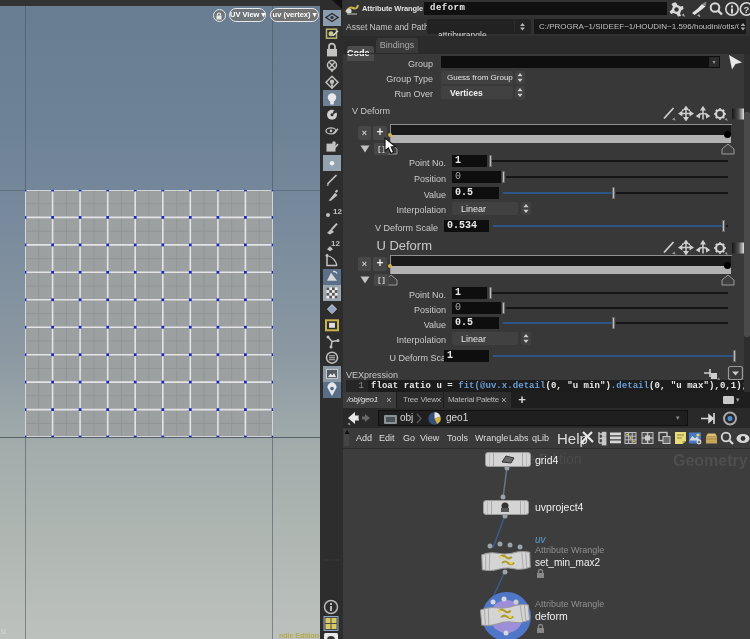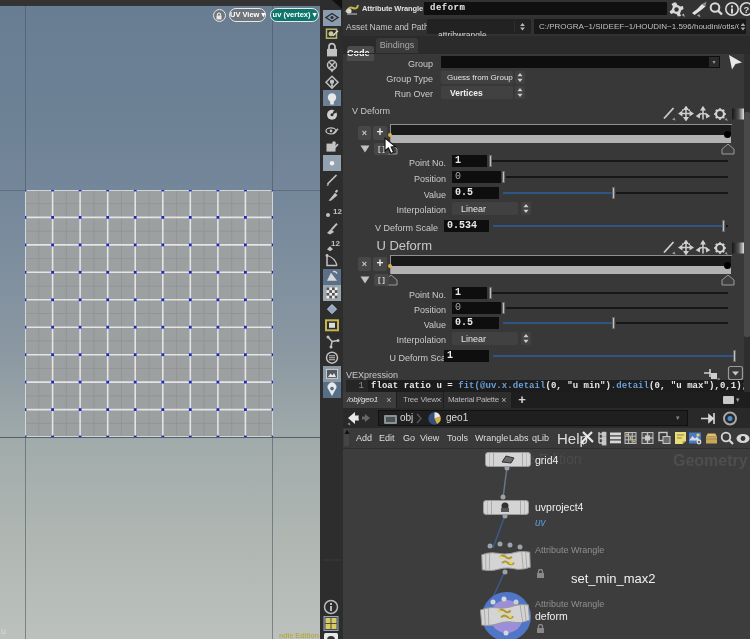--- a/index.html
+++ b/index.html
@@ -174,21 +174,21 @@
       <rect x="246.6" y="190.7" width="2.8" height="2.8" fill="#1a28c0"></rect>
       <rect x="246.6" y="218.2" width="2.8" height="2.8" fill="#1a28c0"></rect>
       <rect x="246.6" y="245.6" width="2.8" height="2.8" fill="#1a28c0"></rect>
     </svg>
     <div style="left:213px;top:9px;width:13px;height:13px;background:#6e767c;border:1.5px solid #e8e8e8;border-radius:50%;"></div>
     <svg style="left:215px;top:12px" width="8" height="8" viewBox="0 0 8 8">
       <rect x="1.5" y="3.5" width="5" height="4" fill="#e8e8e8"></rect>
       <path d="M2.5 3.5 V2.5 a1.5 1.5 0 0 1 3 0 V3.5" fill="none" stroke="#e8e8e8" stroke-width="1.2"></path>
     </svg>
     <div style="left:229px;top:8px;width:37px;height:14px;background:#6e767c;border:1.5px solid #e8e8e8;border-radius:8px;color:#fff;font-size:7.5px;font-weight:bold;line-height:11px;text-align:center;white-space:nowrap;">UV View ▾</div>
-    <div style="left:270px;top:8px;width:49px;height:14px;background:#0f766e;border:1.5px solid #e8e8e8;border-radius:8px;color:#fff;font-size:7.5px;font-weight:bold;line-height:11px;text-align:center;white-space:nowrap;">uv (vertex) ▾</div>
+    <div style="left:270px;top:8px;width:49px;height:14px;background:#737373;border:1.5px solid #e8e8e8;border-radius:8px;color:#fff;font-size:7.5px;font-weight:bold;line-height:11px;text-align:center;white-space:nowrap;">uv (vertex) ▾</div>
     <div style="left:1px;top:626px;width:20px;height:12px;color:#d8dcd8;font-size:9px;">u</div>
     <div style="left:279px;top:632px;width:44px;height:8px;color:#b5ab4a;font-size:7px;font-weight:bold;white-space:nowrap;">ndie Edition</div>
     <div style="left:320px;top:0px;width:23px;height:639px;background:#2d2d2d;"></div>
     <svg style="left:322px;top:0px" width="20" height="10" viewBox="0 0 20 10">
       <path d="M20 0 L20 9 L10 0 Z" fill="#111"></path>
     </svg>
     <svg style="left:321px;top:0px" width="22" height="639" viewBox="0 0 22 639">
       <rect x="2" y="10" width="18" height="16" fill="#8a9cb0"></rect>
       <path d="M11 13.5 L17 17.5 L11 21.5 L5 17.5 Z" fill="none" stroke="#2c2c2c" stroke-width="1.4"></path>
       <circle cx="11" cy="17.5" r="1.6" fill="#2c2c2c"></circle>
@@ -640,33 +640,33 @@
     <div style="left:483px;top:500px;width:46px;height:15px;background:#d4d4d4;border-radius:3px;border:1px solid #9a9a9a;"></div>
     <div style="left:491px;top:501px;width:1px;height:13px;background:#a8a8a8;"></div>
     <div style="left:520px;top:501px;width:1px;height:13px;background:#a8a8a8;"></div>
     <div style="left:487px;top:501px;width:1px;height:13px;background:#bdbdbd;"></div>
     <div style="left:524px;top:501px;width:1px;height:13px;background:#bdbdbd;"></div>
     <svg style="left:499px;top:502px" width="12" height="11" viewBox="0 0 12 11">
       <circle cx="6" cy="4" r="3.5" fill="#333"></circle>
       <rect x="2" y="6" width="8" height="4" fill="#555"></rect>
     </svg>
     <div style="left:535px;top:501px;width:70px;height:13px;color:#f0f0f0;font-size:10.5px;line-height:13px;">uvproject4</div>
-    <div style="left:535px;top:517px;width:20px;height:12px;color:#5b9bd5;font-size:10px;line-height:12px;font-style:italic;">uv</div>
+    <div style="left:535px;top:534px;width:20px;height:12px;color:#5b9bd5;font-size:10px;line-height:12px;font-style:italic;">uv</div>
     <svg style="left:480px;top:549px" width="52" height="24" viewBox="0 0 52 24">
 <g transform="rotate(-2 26 12)">
 <path d="M2 5 Q10 2 18 4 T34 4 T50 4 L50 19 Q42 22 34 20 T18 20 T2 20 Z" fill="#d4d4d4" stroke="#9a9a9a" stroke-width="1"></path>
 <path d="M10 3.5 L9 20.5 M42 3.5 L43 20.5 M6 4 L5.5 20 M46 4 L46.5 20" stroke="#aaa" stroke-width="1"></path>
 <path d="M20 8 q3 -3 6 0 q3 3 6 0" stroke="#b09a28" stroke-width="2" fill="none"></path>
 <path d="M22 14 q3 -3 6 0 q3 3 6 0" stroke="#b09a28" stroke-width="2" fill="none"></path>
 <circle cx="21" cy="8" r="1.5" fill="#e8d850"></circle>
         <circle cx="31" cy="14" r="1.5" fill="#e8d850"></circle>
 </g>
     </svg>
     <div style="left:535px;top:545px;width:90px;height:11px;color:#8f8f8f;font-size:9px;line-height:11px;">Attribute Wrangle</div>
-    <div style="left:535px;top:572px;width:90px;height:13px;color:#f0f0f0;font-size:13px;line-height:13px;margin-left:36px;">set_min_max2</div>
+    <div style="left:535px;top:556px;width:90px;height:13px;color:#f0f0f0;font-size:10px;line-height:13px;">set_min_max2</div>
     <svg style="left:536px;top:569px" width="9" height="9" viewBox="0 0 9 9">
       <rect x="1" y="4" width="7" height="5" fill="#888"></rect>
       <path d="M2.5 4 V2.5 a2 2 0 0 1 4 0 V4" fill="none" stroke="#888" stroke-width="1.3"></path>
     </svg>
     <svg style="left:479px;top:603px" width="52" height="24" viewBox="0 0 52 24">
 <g transform="rotate(-5 26 12)">
 <path d="M2 5 Q10 2 18 4 T34 4 T50 4 L50 19 Q42 22 34 20 T18 20 T2 20 Z" fill="#d4d4d4" stroke="#9a9a9a" stroke-width="1"></path>
 <path d="M10 3.5 L9 20.5 M42 3.5 L43 20.5 M6 4 L5.5 20 M46 4 L46.5 20" stroke="#aaa" stroke-width="1"></path>
 <path d="M20 8 q3 -3 6 0 q3 3 6 0" stroke="#b09a28" stroke-width="2" fill="none"></path>
 <path d="M22 14 q3 -3 6 0 q3 3 6 0" stroke="#b09a28" stroke-width="2" fill="none"></path>

